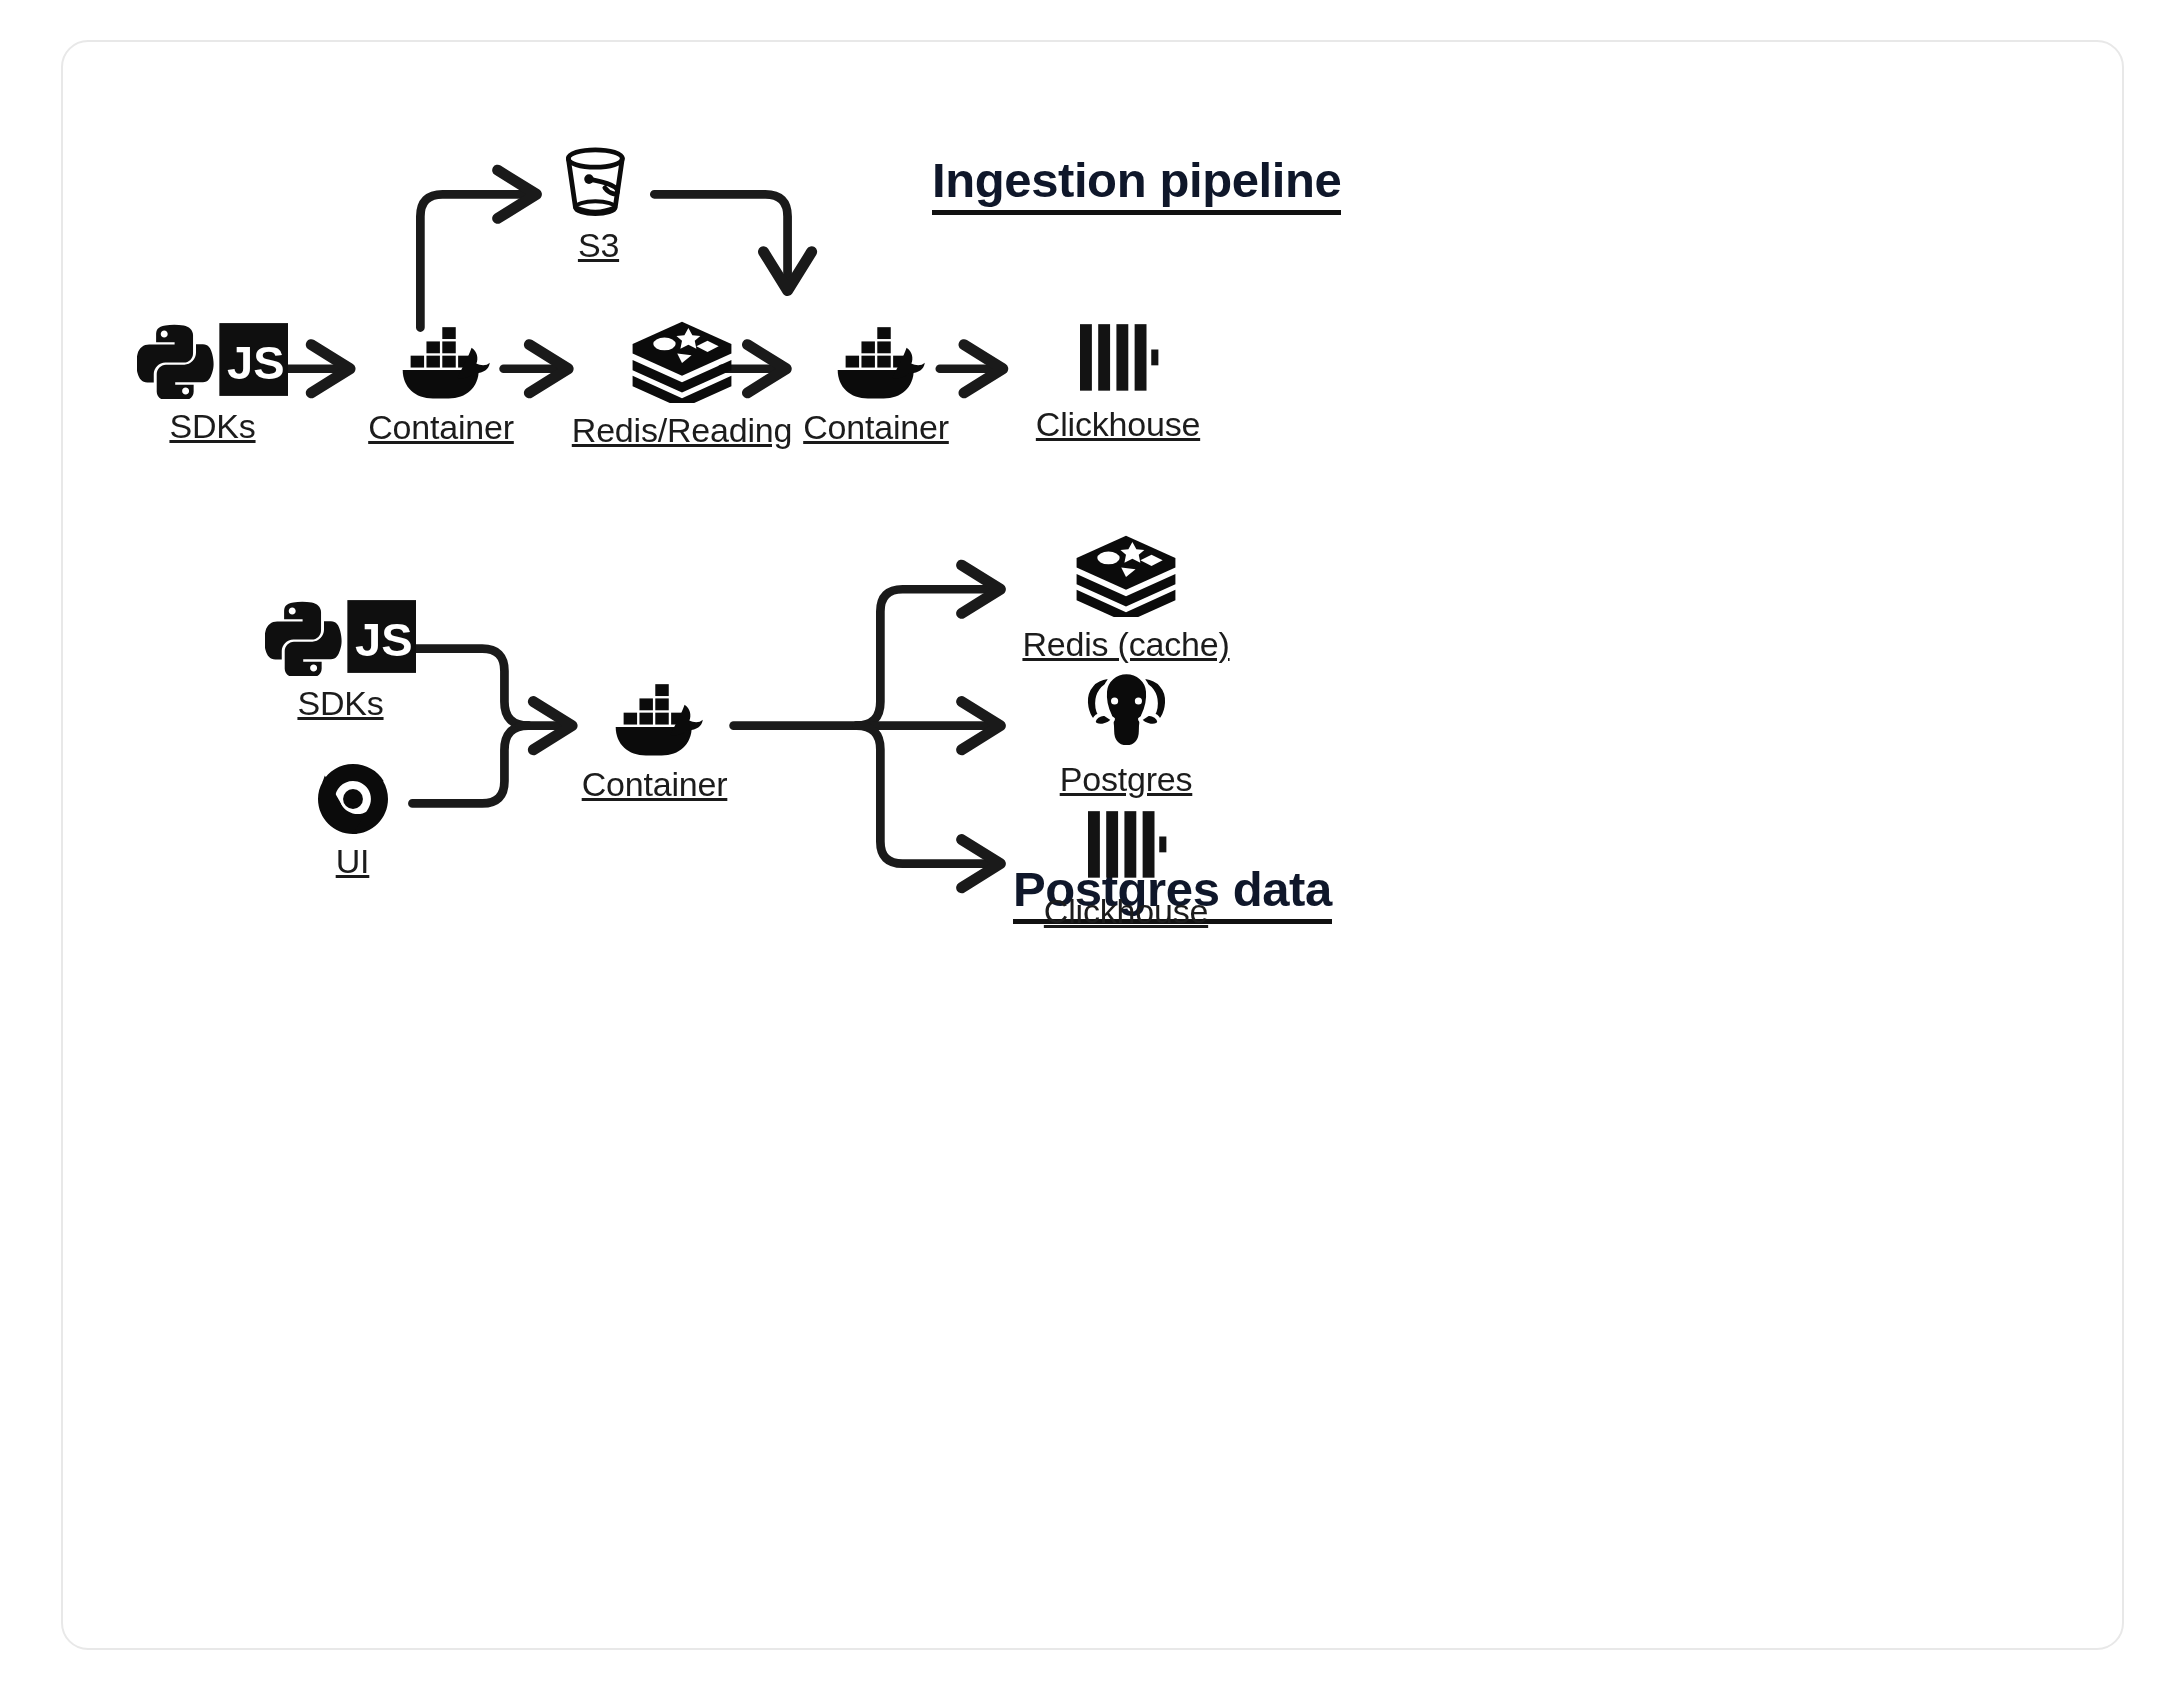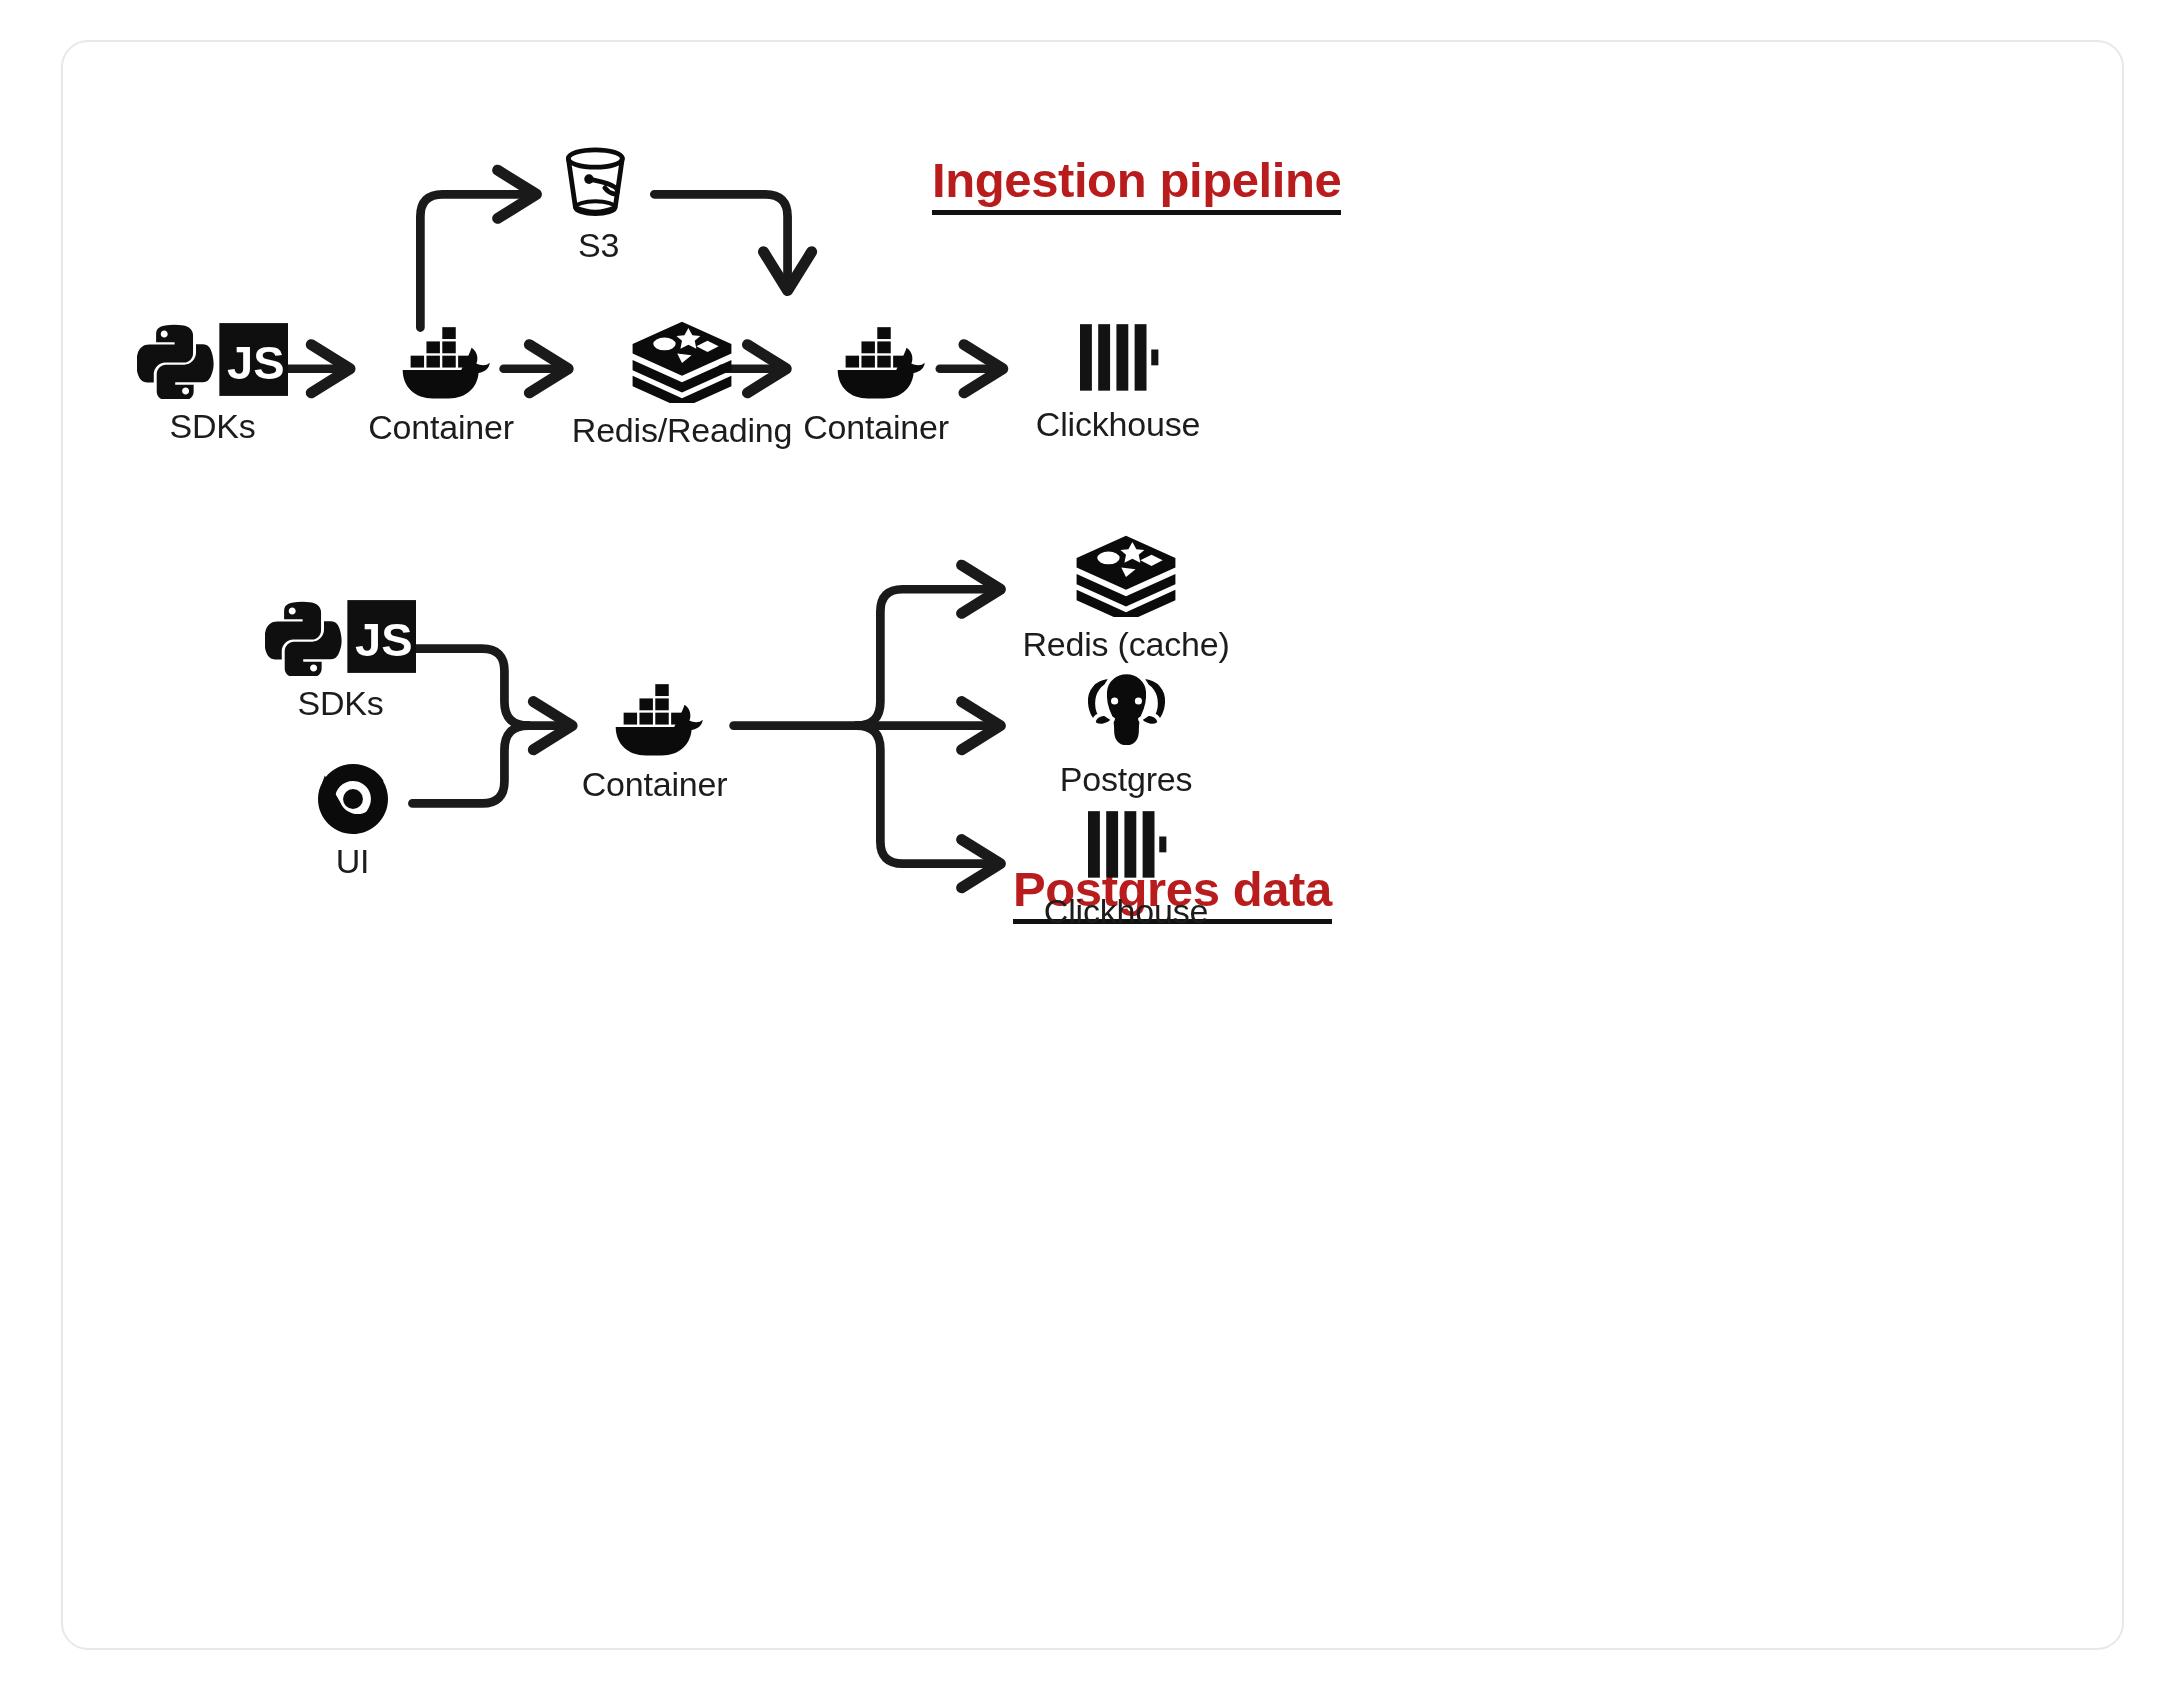--- a/index.html
+++ b/index.html
@@ -19,36 +19,37 @@
     border: 2.4px solid #e8e8e8;
     border-radius: 27px;
     background: #ffffff;
     box-sizing: border-box;
   }
   .section-title {
     position: absolute;
     font-size: 49px;
     font-weight: bold;
     letter-spacing: -0.4px;
-    color: #b91c1c;
+    color: #0f172a;
     white-space: nowrap;
     text-align: center;
     border-bottom: 5.6px solid #111111;
     padding-bottom: 4.8px;
     line-height: 1.0;
   }
   #title-ingestion { left: 869px; top: 114px; }
   #title-reading   { left: 950px; top: 823px; }
 
   .node {
     position: absolute;
     display: flex;
     flex-direction: column;
     align-items: center;
     justify-content: flex-start;
+    text-decoration: underline;
   }
   .node .glyph {
     display: flex;
     align-items: flex-start;
     justify-content: center;
   }
   .node .label {
     margin-top: 8px;
     font-size: 34px;
     color: #1c1c1c;

